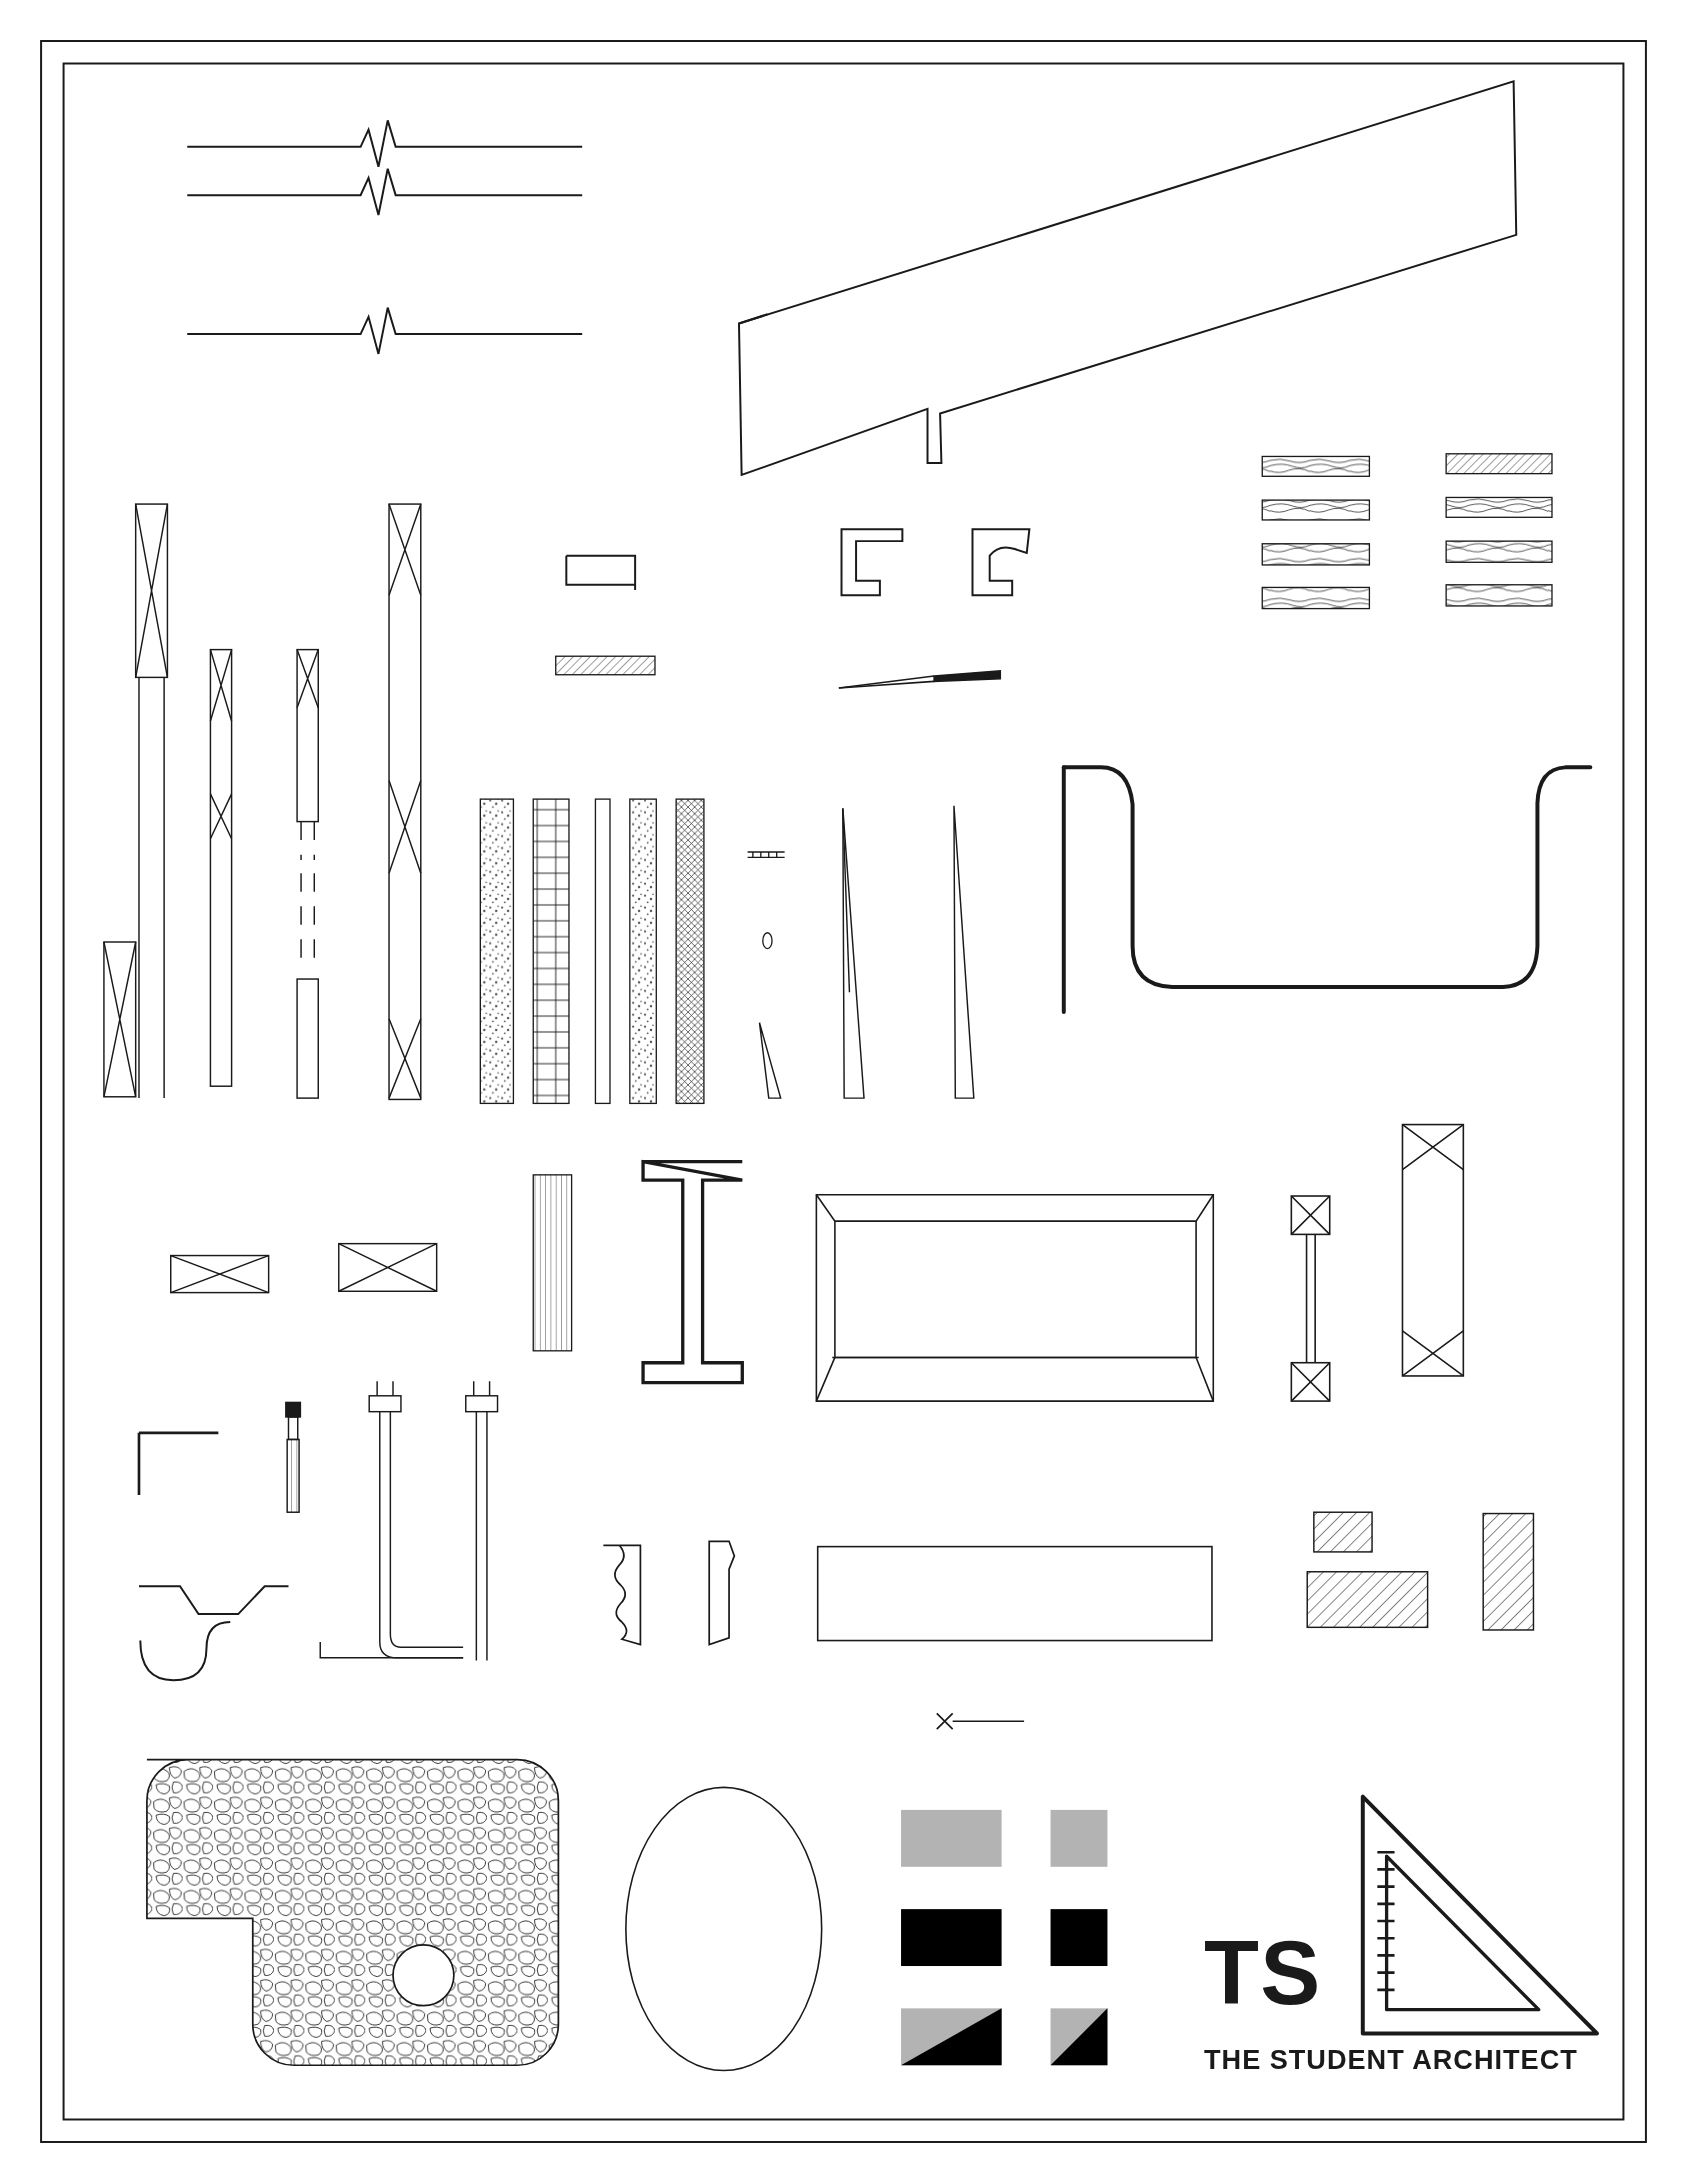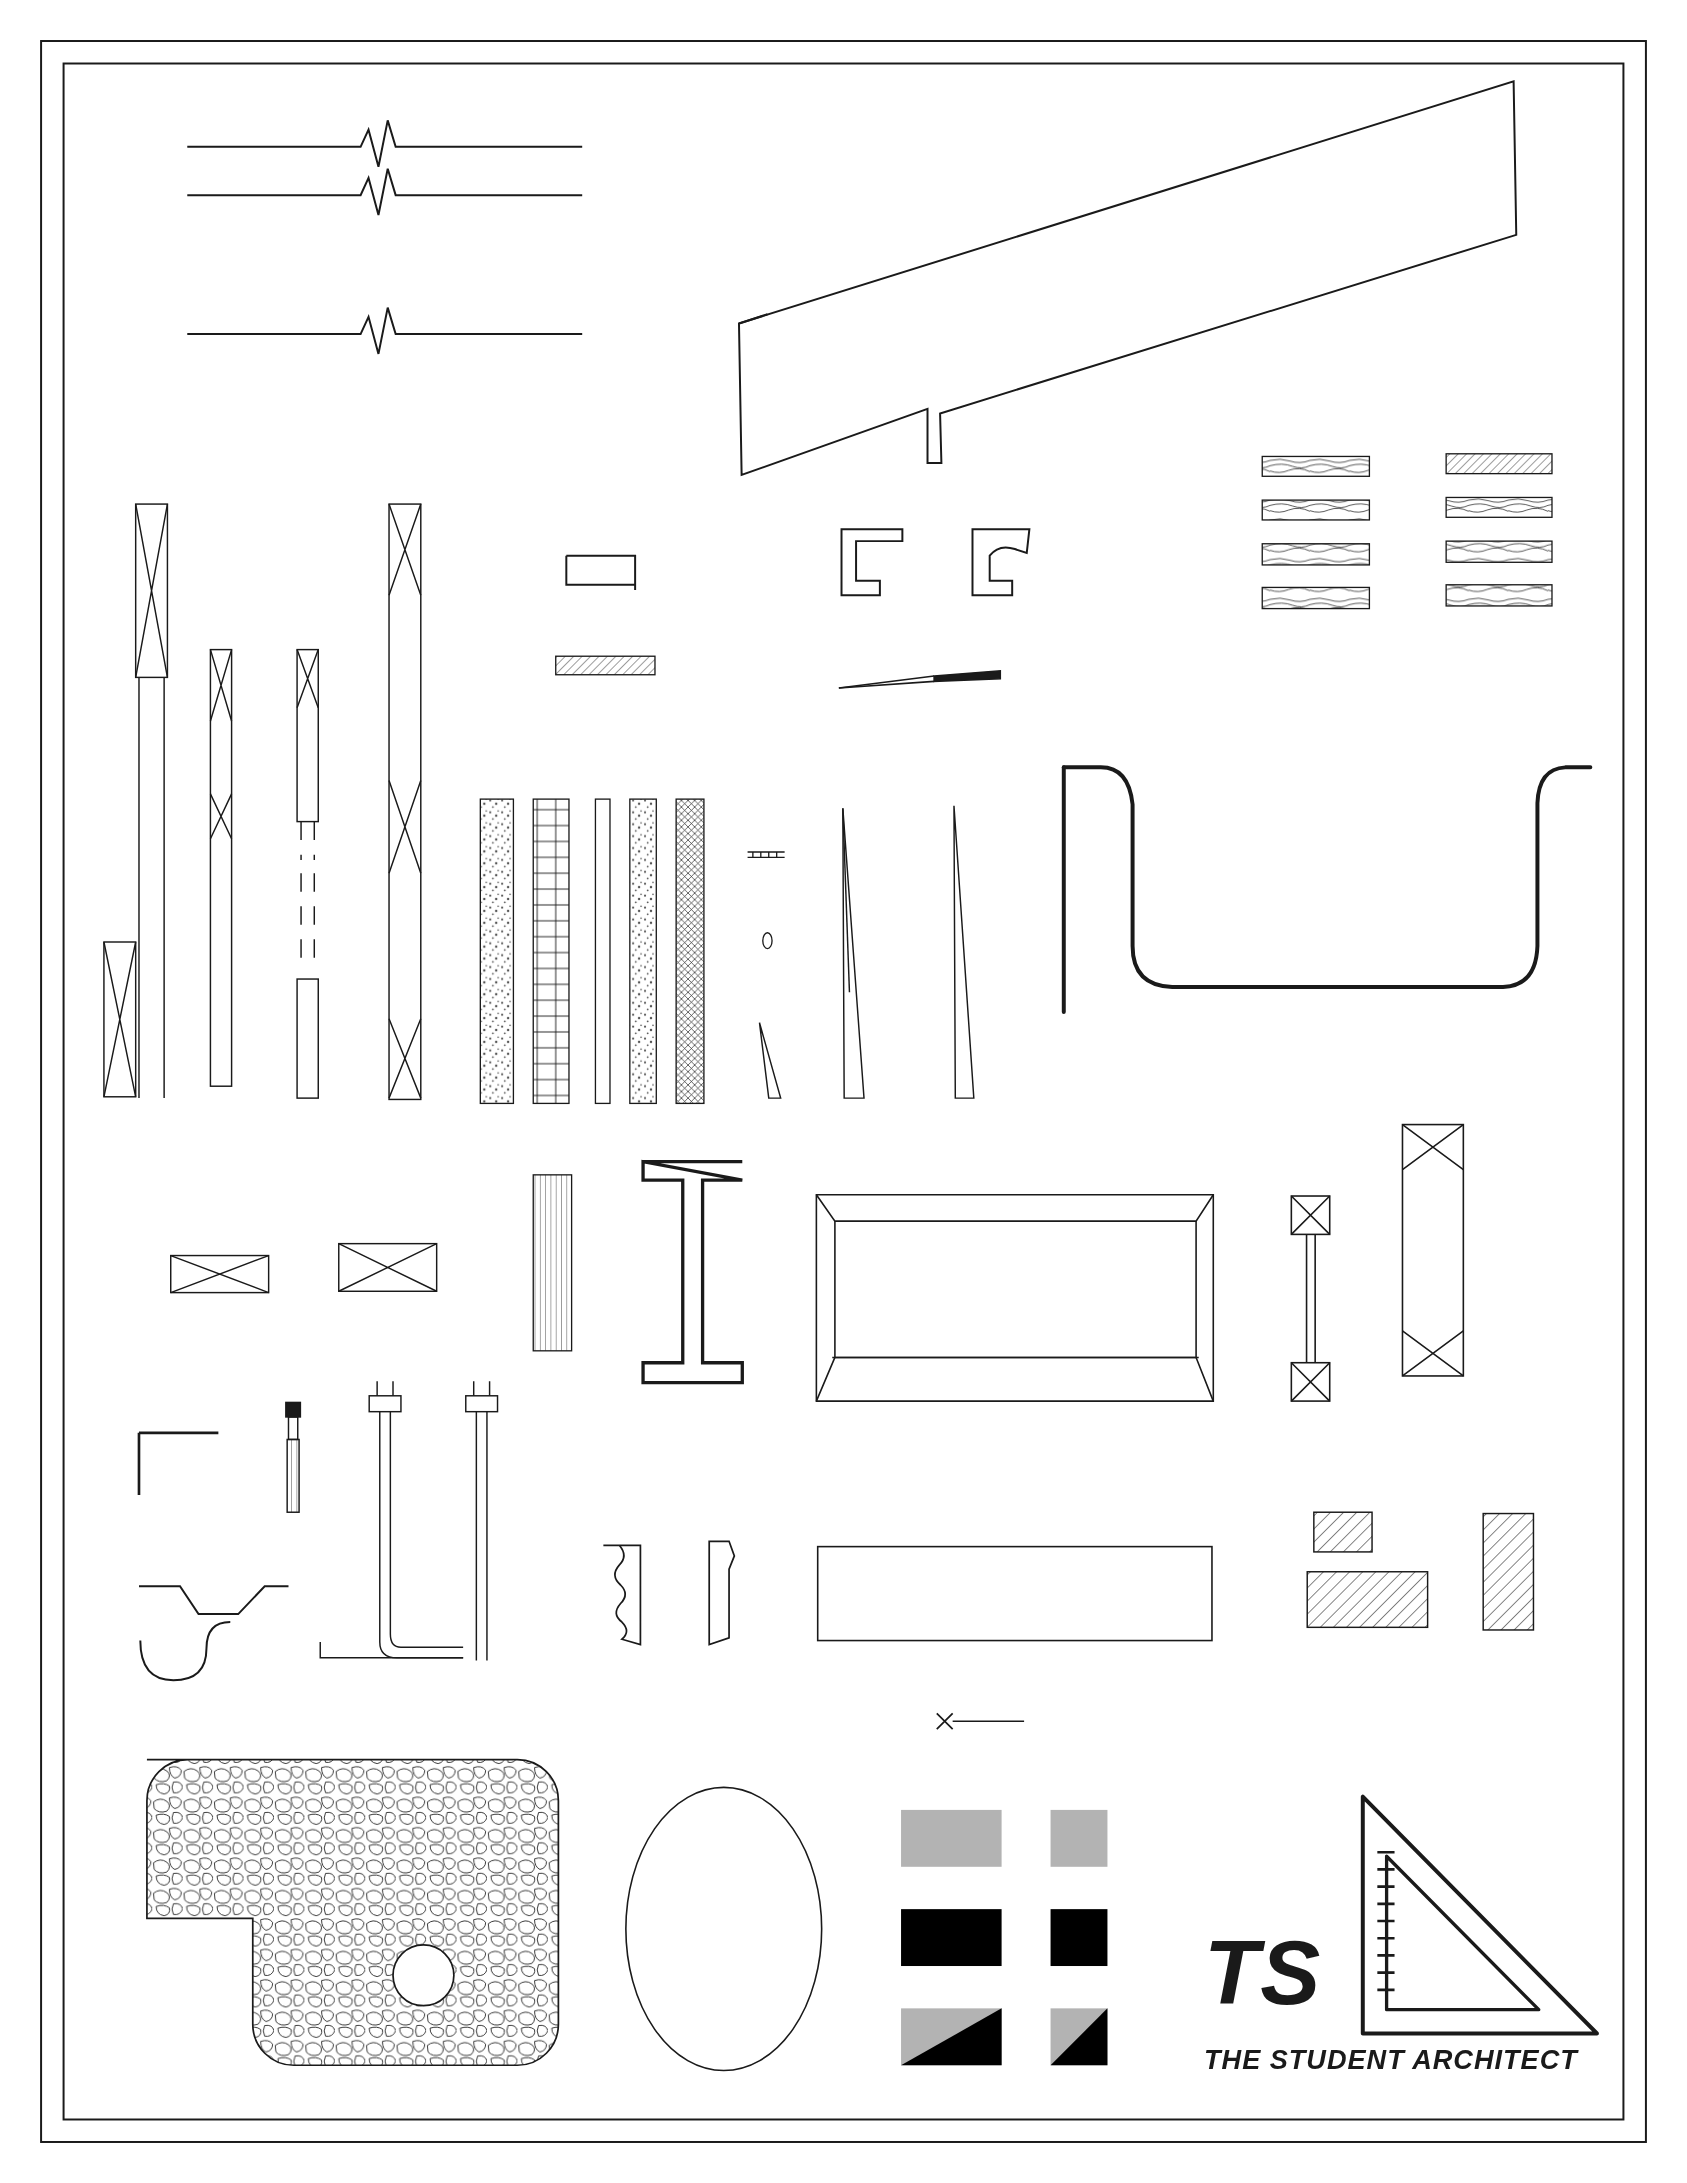--- a/index.html
+++ b/index.html
@@ -9,21 +9,20 @@
   }
   body {
     font-family: "Liberation Sans", sans-serif;
   }
   #sheet {
     position: relative;
     width: 1687px;
     height: 2183px;
     background: #ffffff;
     overflow: hidden;
-    font-style: italic;
   }
   #sheet svg {
     display: block;
   }
   .brand-ts {
     font-family: "Liberation Sans", sans-serif;
     font-weight: bold;
     letter-spacing: 2px;
   }
   .brand-name {

